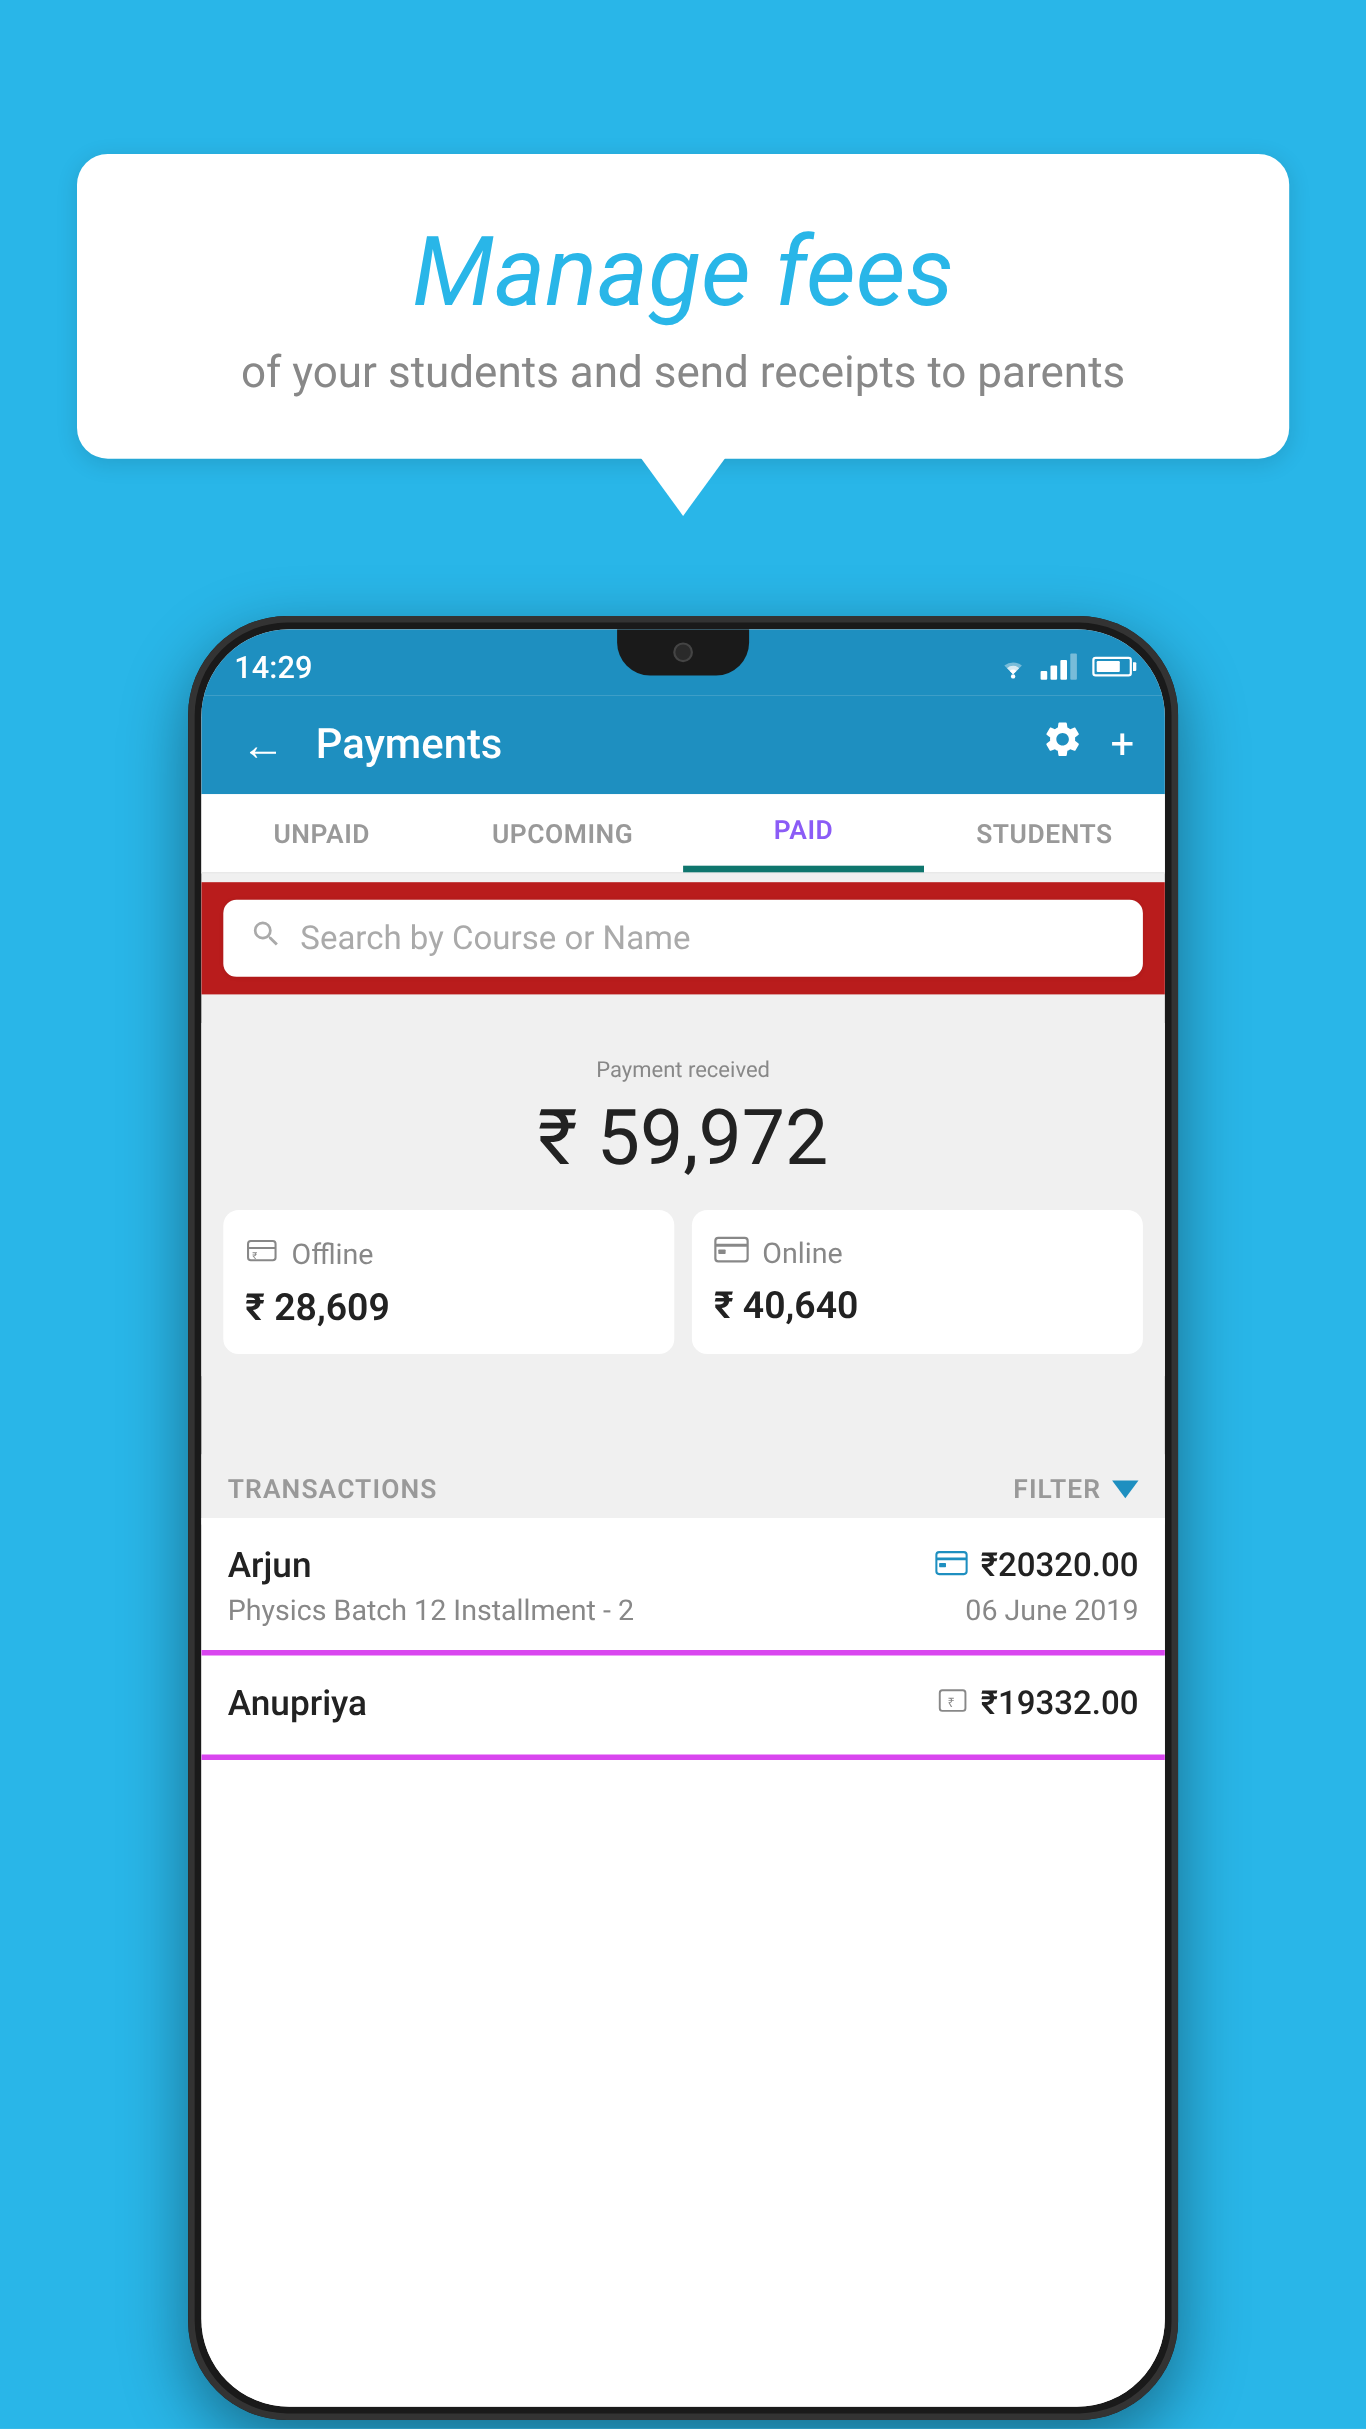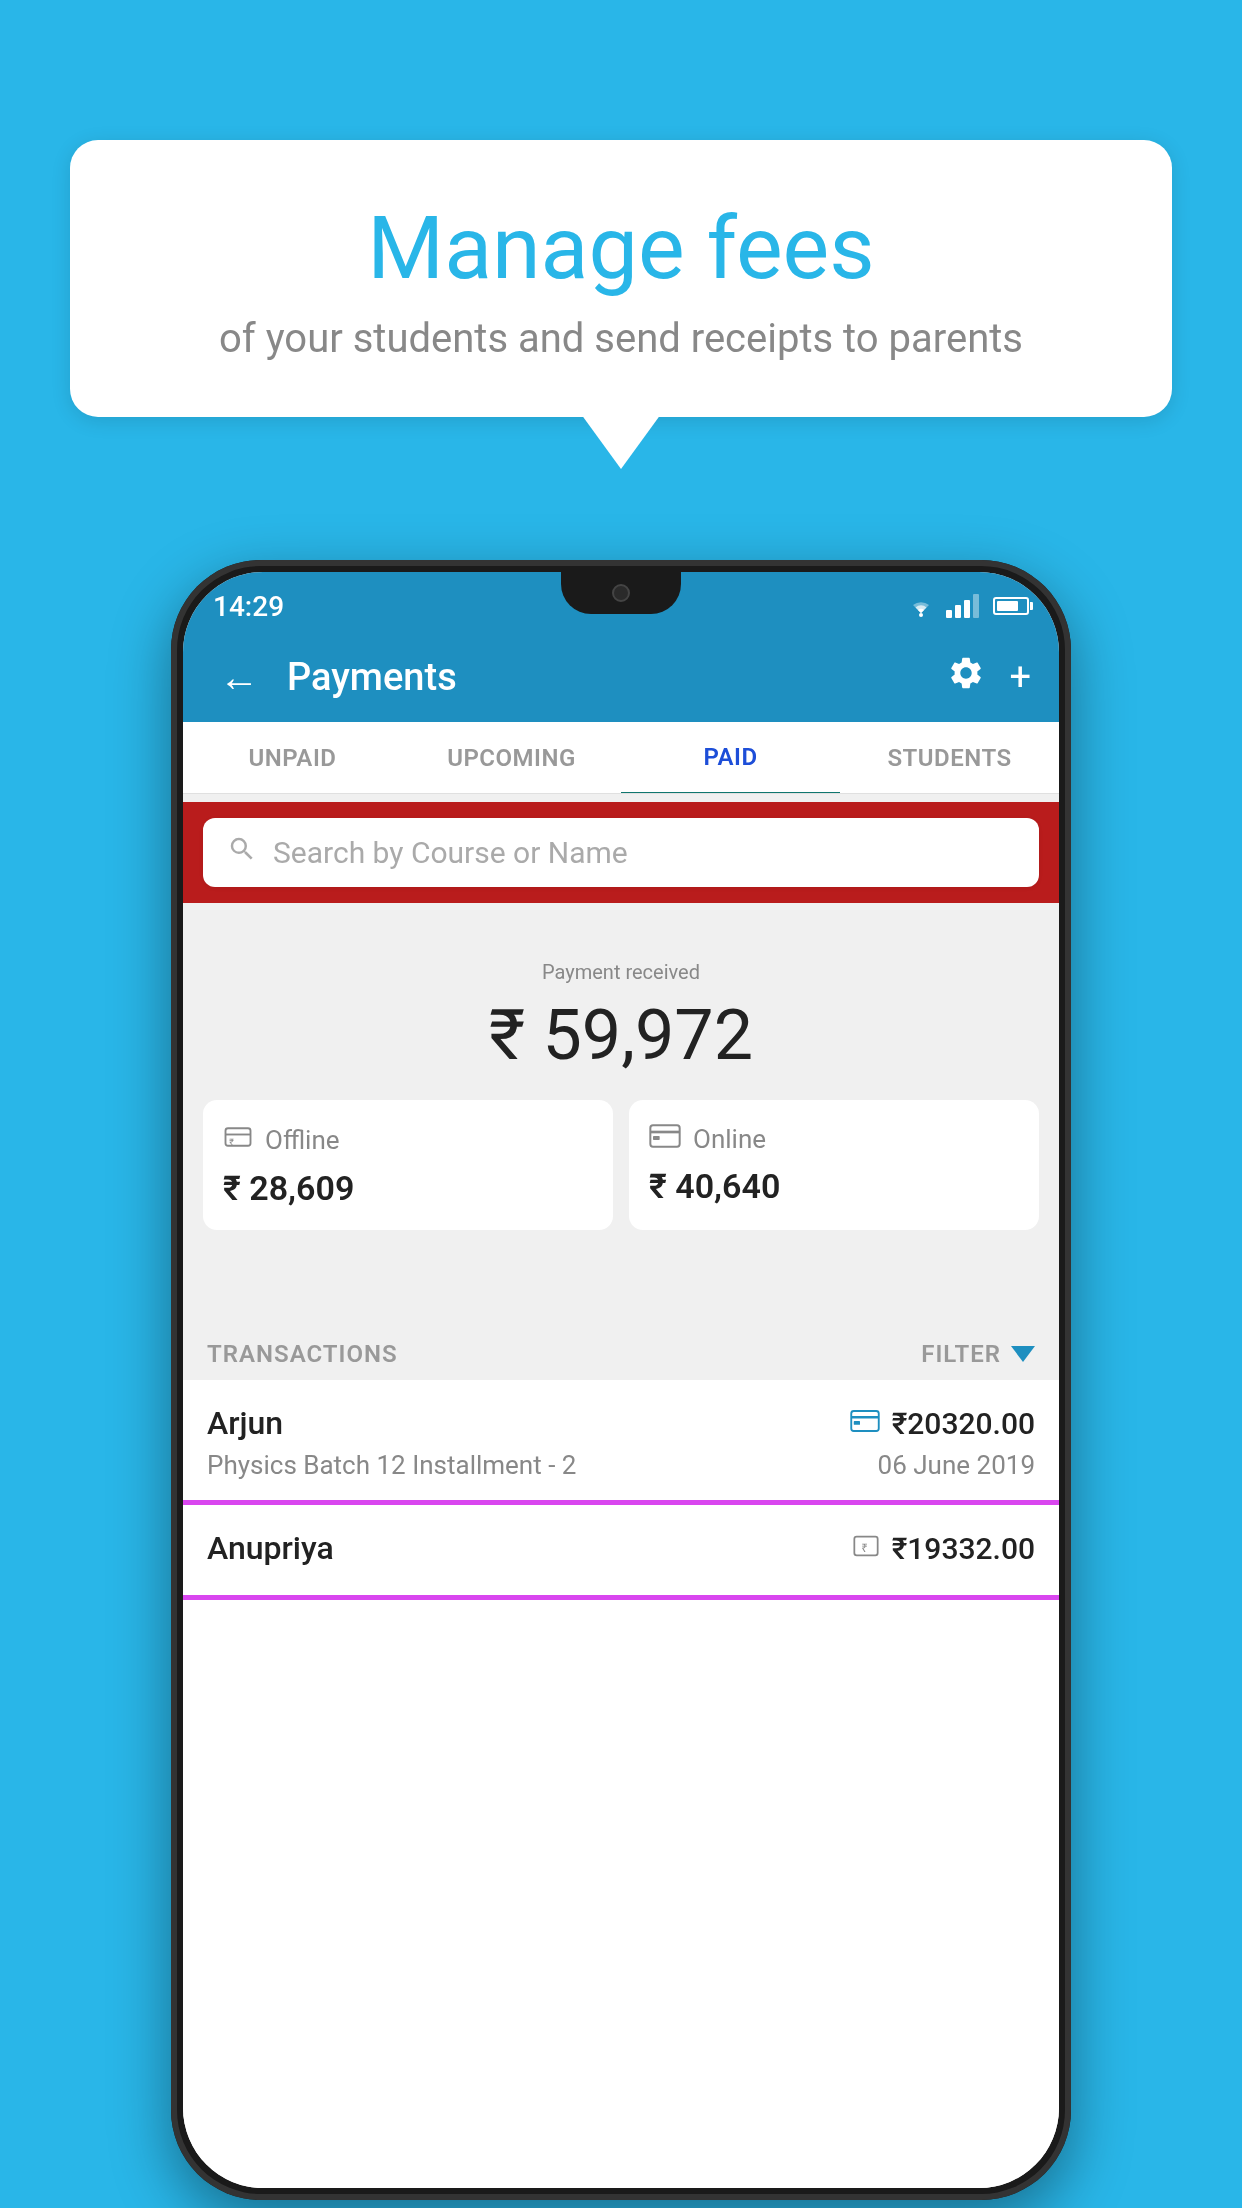--- a/index.html
+++ b/index.html
@@ -38,20 +38,21 @@
       border-right: 40px solid transparent;
       border-top: 55px solid white;
     }
 
     .speech-bubble-title {
       font-size: 88px;
       color: #29b6e8;
       font-weight: 400;
       line-height: 1.1;
       margin-bottom: 18px;
+      font-style: italic;
     }
 
     .speech-bubble-subtitle {
       font-size: 40px;
       color: #888;
       font-weight: 400;
     }
 
     
     .phone-container {
@@ -253,22 +254,22 @@
       color: #999;
       height: 100%;
       display: flex;
       align-items: center;
       justify-content: center;
       cursor: pointer;
       letter-spacing: 0.5px;
     }
 
     .tab.active {
-      color: #1d4ed8;
-      border-bottom: 1px solid #0f766e;
+      color: #8b5cf6;
+      border-bottom: 6px solid #0f766e;
     }
 
     
     .search-bar {
       position: absolute;
       top: 230px;
       left: 0;
       right: 0;
       padding: 16px 20px;
       background: #b91c1c;

